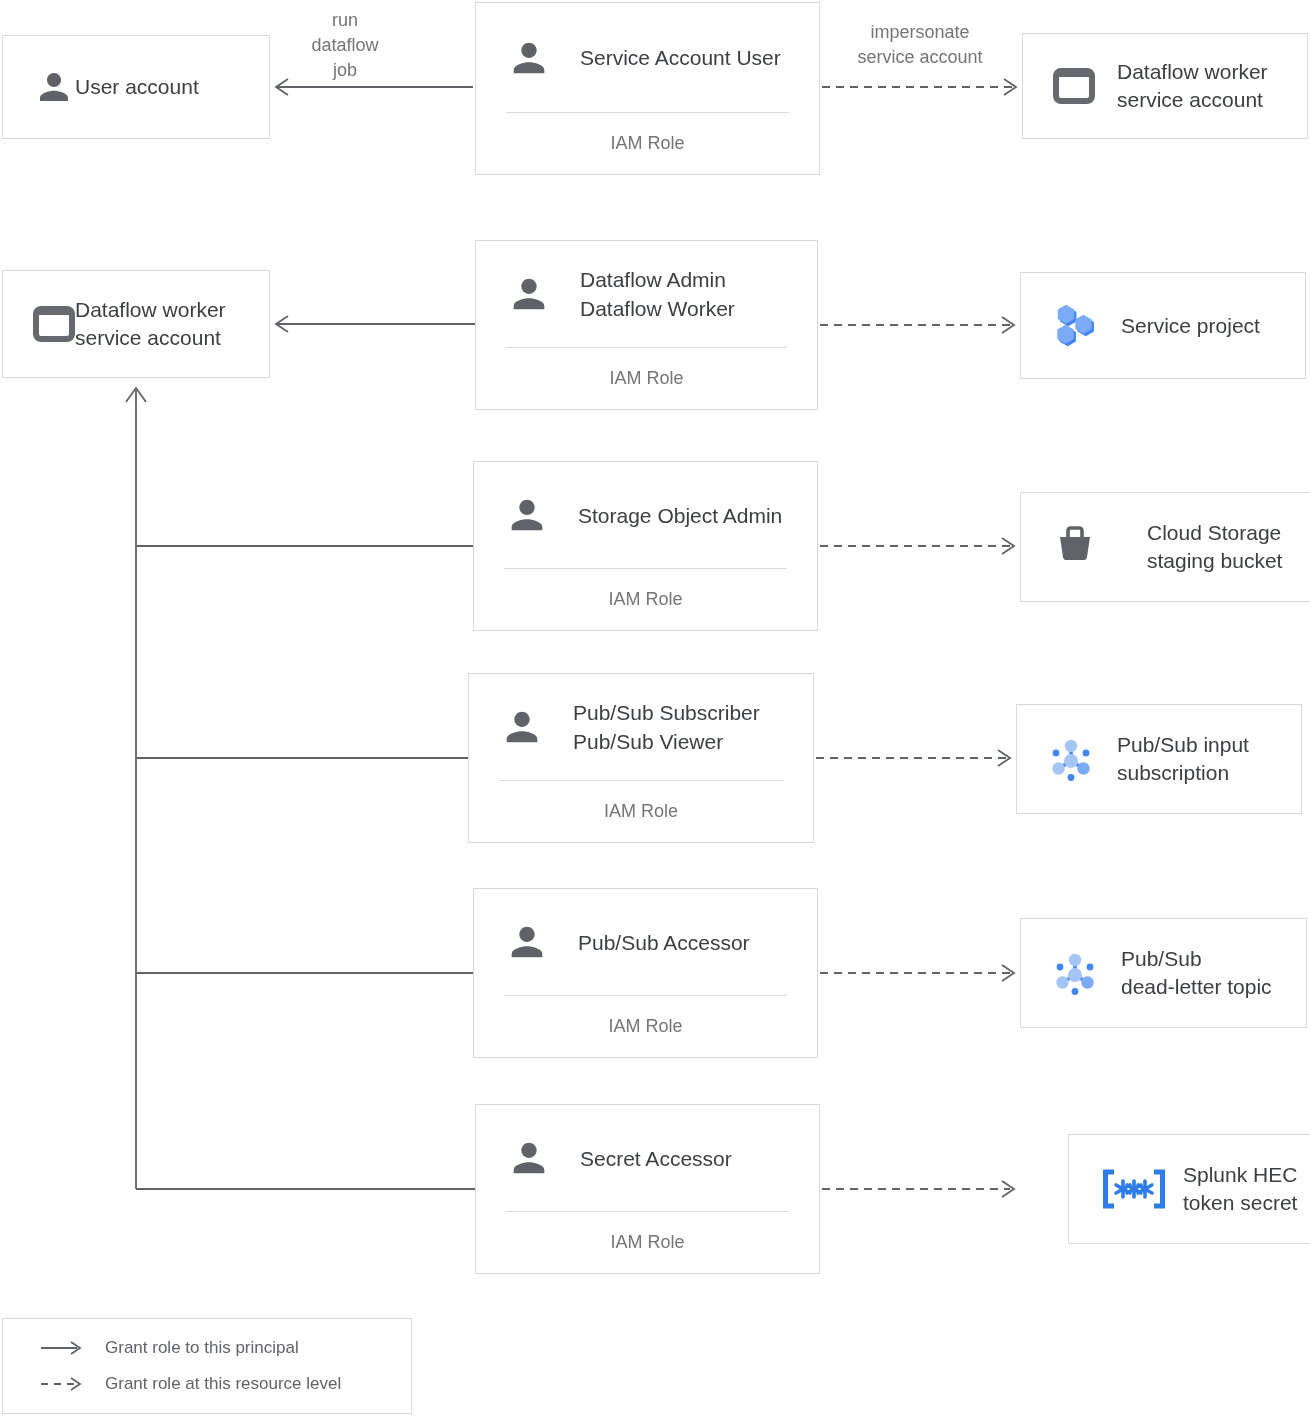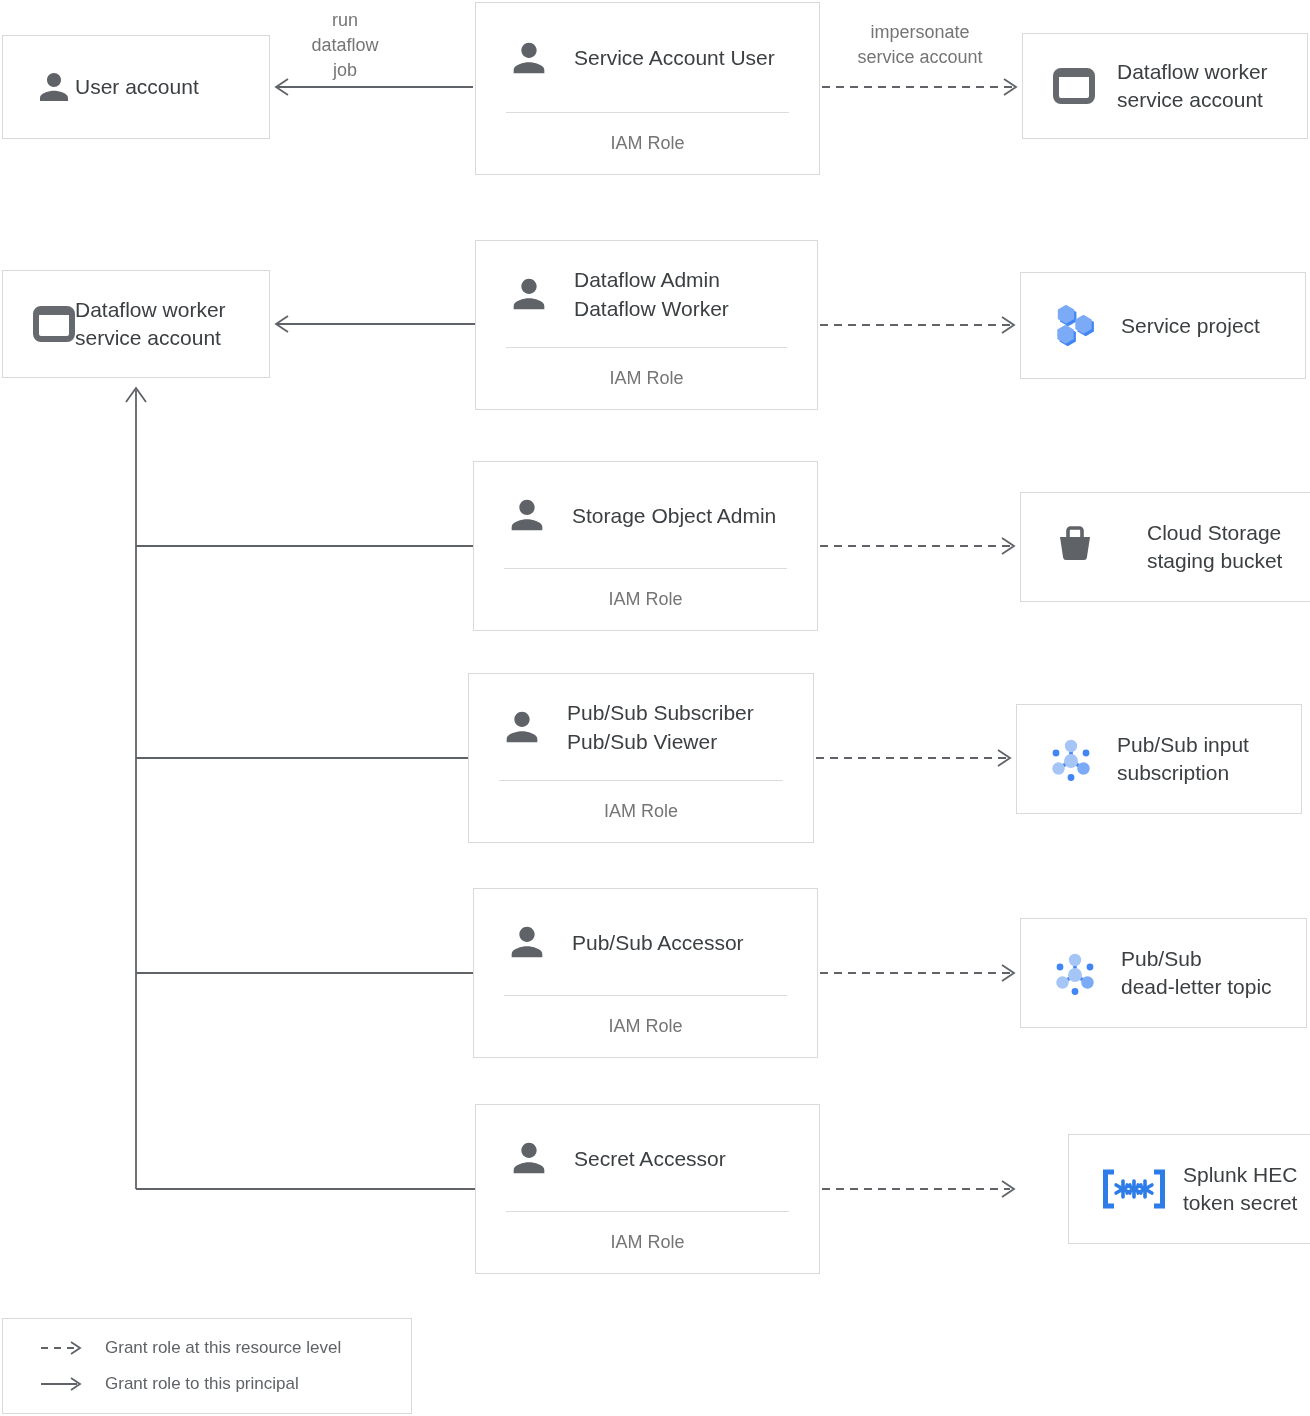--- a/index.html
+++ b/index.html
@@ -13,21 +13,21 @@
   .box{
     position:absolute;background:#ffffff;border:1.5px solid #d9d9d9;
     display:flex;align-items:center;box-sizing:border-box;z-index:1;
   }
   .box .label{
     white-space:pre-line;font-size:21px;line-height:28px;color:#3c4043;
   }
   .plain{padding-left:30px;}
   .resource{padding-left:30px;gap:22px;}
   .iam{flex-direction:column;align-items:stretch;padding:0;}
-  .iam-top{flex:1;display:flex;align-items:center;padding-left:30px;gap:22px;}
+  .iam-top{flex:1;display:flex;align-items:center;padding-left:30px;gap:28px;}
   .iam .title{white-space:pre-line;font-size:21px;line-height:29px;color:#3c4043;}
   .iam .divider{height:1px;background:#dadce0;margin:0 30px;}
   .iam .role{height:61px;display:flex;align-items:center;justify-content:center;
     font-size:18px;color:#757575;}
   .edge-label{
     position:absolute;z-index:1;text-align:center;white-space:pre-line;
     font-size:18px;line-height:25px;color:#757575;
   }
   .person-icon{width:46px;height:46px;flex:0 0 auto;}
   .person-icon.sm{width:42px;height:42px;}
@@ -272,27 +272,27 @@
           <path d="M52.9 18 L39.1 26"></path>
       </g>
     </svg>
     <div class="label">Splunk HEC
 token secret</div>
   </div>
 
   <div class="legend">
     <div class="legend-row">
       <svg class="legend-arrow" viewBox="0 0 48 18">
+        <path d="M2,9 H38"></path>
+          <path d="M32,3 L41,9 L32,15"></path>
+      </svg>
+      <div class="ltext">Grant role to this principal</div>
+    </div>
+    <div class="legend-row">
+      <svg class="legend-arrow" viewBox="0 0 48 18">
         <path class="dash" d="M2,9 H38"></path>
           <path d="M32,3 L41,9 L32,15"></path>
       </svg>
       <div class="ltext">Grant role at this resource level</div>
     </div>
-    <div class="legend-row">
-      <svg class="legend-arrow" viewBox="0 0 48 18">
-        <path d="M2,9 H38"></path>
-          <path d="M32,3 L41,9 L32,15"></path>
-      </svg>
-      <div class="ltext">Grant role to this principal</div>
-    </div>
   </div>
 
 </div>
 
 </body></html>

